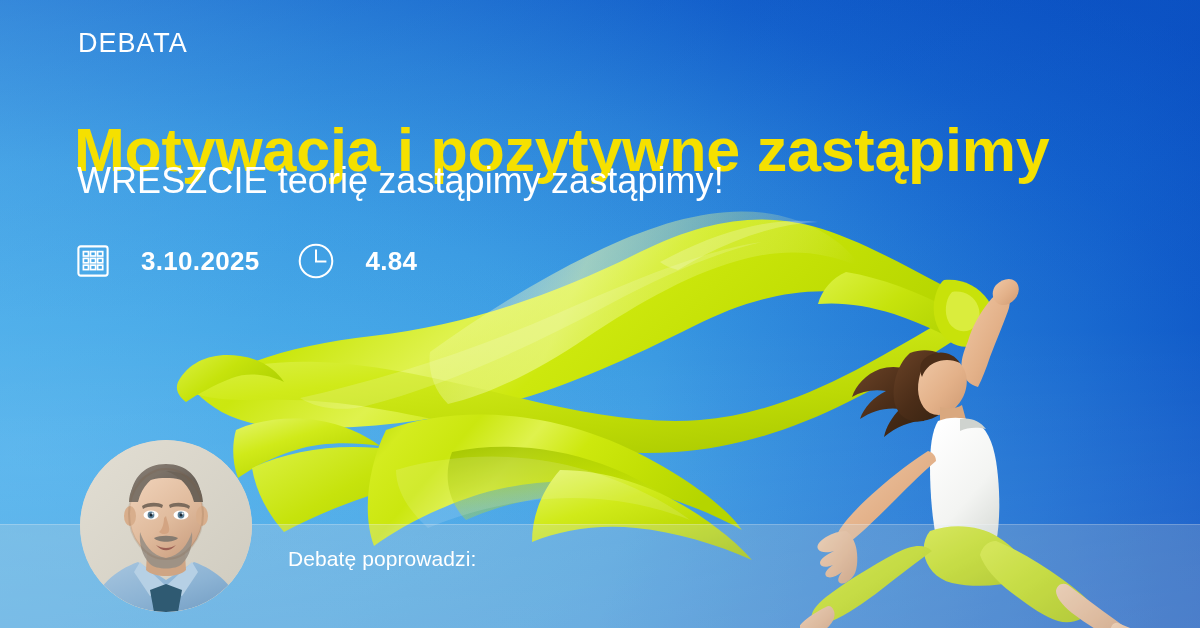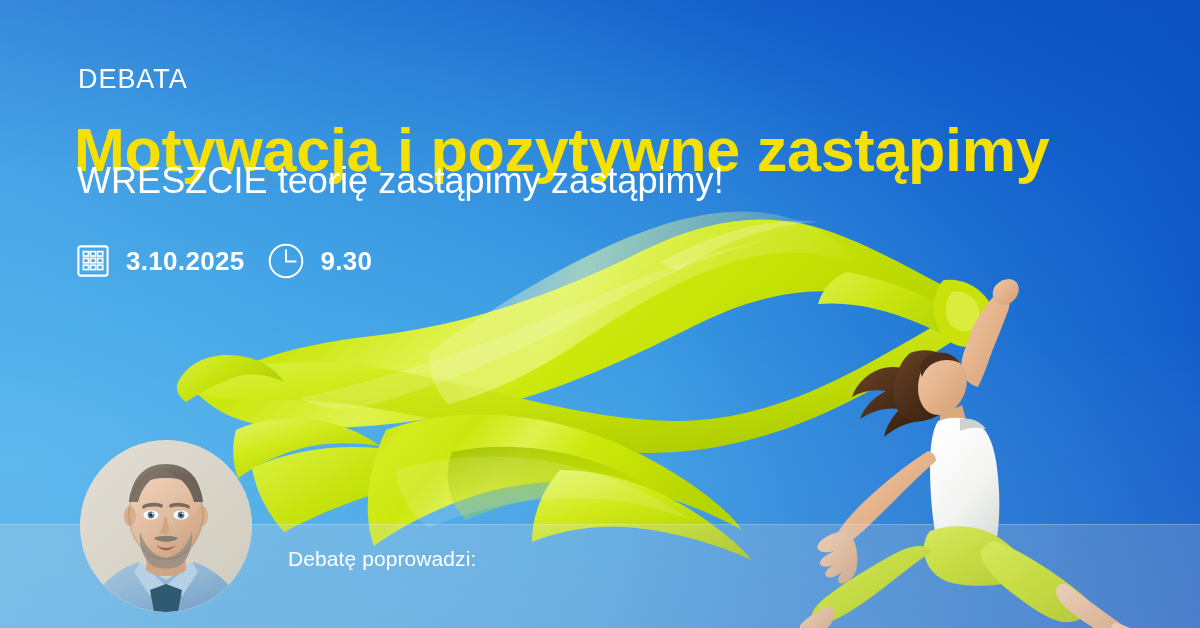--- a/index.html
+++ b/index.html
@@ -89,21 +89,20 @@
   .eyebrow {
     position: absolute;
     left: 78px;
     top: 29px;
     font-size: 27px;
     letter-spacing: 0.035em;
     color: #ffffff;
     font-weight: 400;
     line-height: 1.1;
     white-space: nowrap;
-    margin-top: 36px;
   }
   .headline {
     position: absolute;
     left: 74px;
     top: 75px;
     font-size: 61px;
     font-weight: 700;
     color: #f5e000;
     letter-spacing: -0.004em;
     line-height: 1.12;
@@ -121,21 +120,21 @@
     white-space: nowrap;
   }
 
   
   .meta {
     position: absolute;
     left: 77px;
     top: 243px;
     display: flex;
     align-items: center;
-    gap: 0;
+    gap: 15px;
     white-space: nowrap;
   }
   .meta-icon {
     display: inline-flex;
     align-items: center;
     justify-content: center;
     flex: 0 0 auto;
   }
   .meta-icon svg { display: block; }
   .meta-text {
@@ -606,20 +605,20 @@
       </svg>
     </span>
     <span class="meta-text meta-date-text">3.10.2025</span>
 
     <span class="meta-icon meta-clock-icon">
       <svg width="36" height="36" viewBox="0 0 36 36" xmlns="http://www.w3.org/2000/svg" aria-hidden="true">
         <circle cx="18" cy="18" r="16.3" fill="none" stroke="#ffffff" stroke-width="2.0"></circle>
         <path d="M 18,6.6 L 18,18.4 L 28.4,18.4" fill="none" stroke="#ffffff" stroke-width="2.0" stroke-linecap="butt" stroke-linejoin="miter"></path>
       </svg>
     </span>
-    <span class="meta-text meta-time-text">9.30</span>
+    <span class="meta-text meta-time-text">4.84</span>
   </div>
 
   <div class="host">
     <span class="host-label">Debatę poprowadzi:</span>
   </div>
 
 </div>
 
 </body></html>

